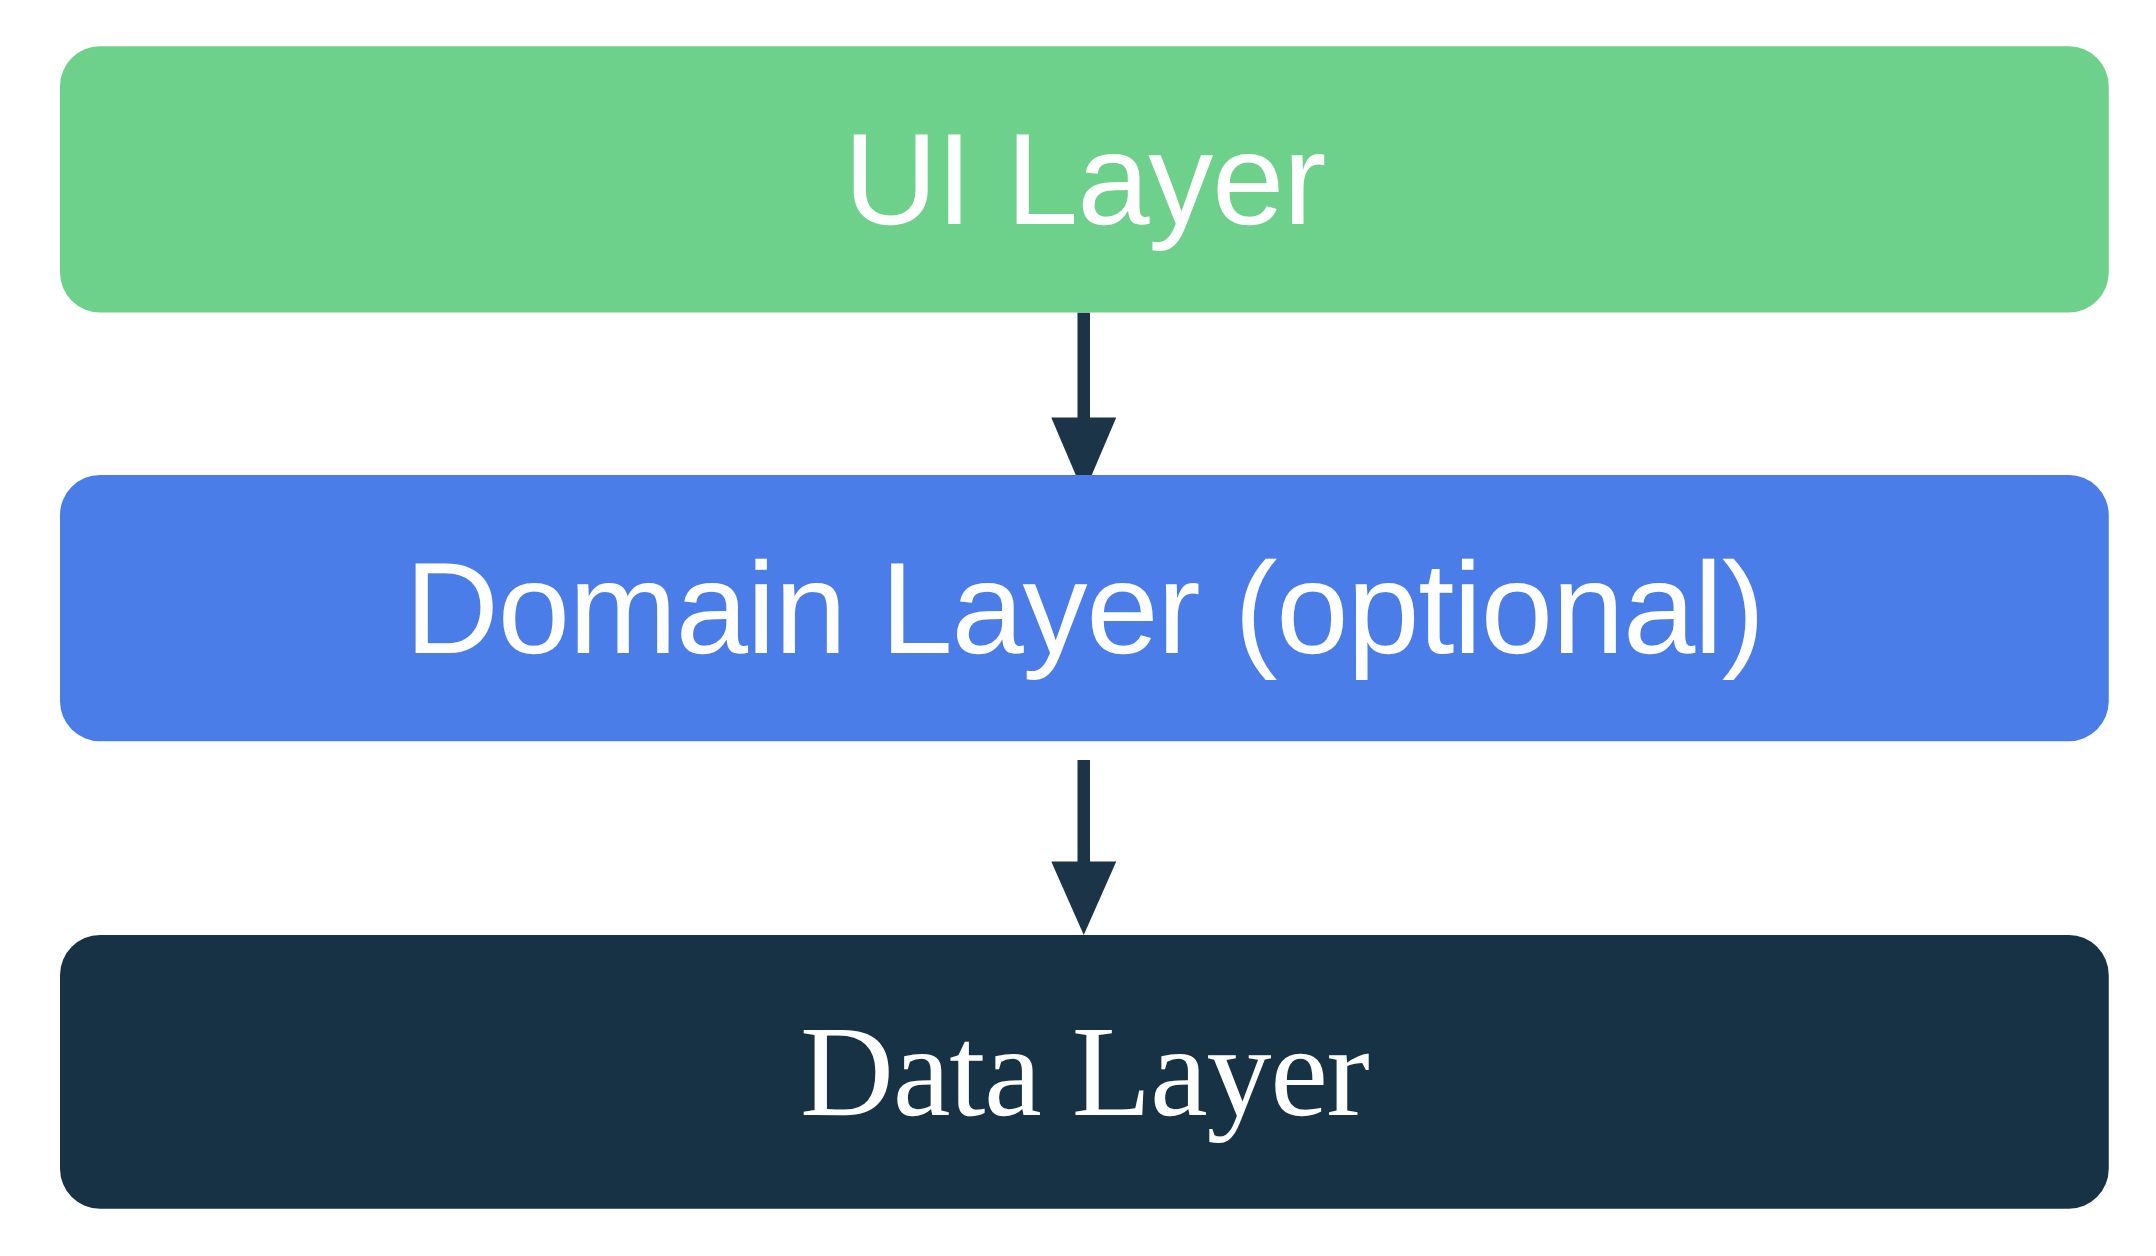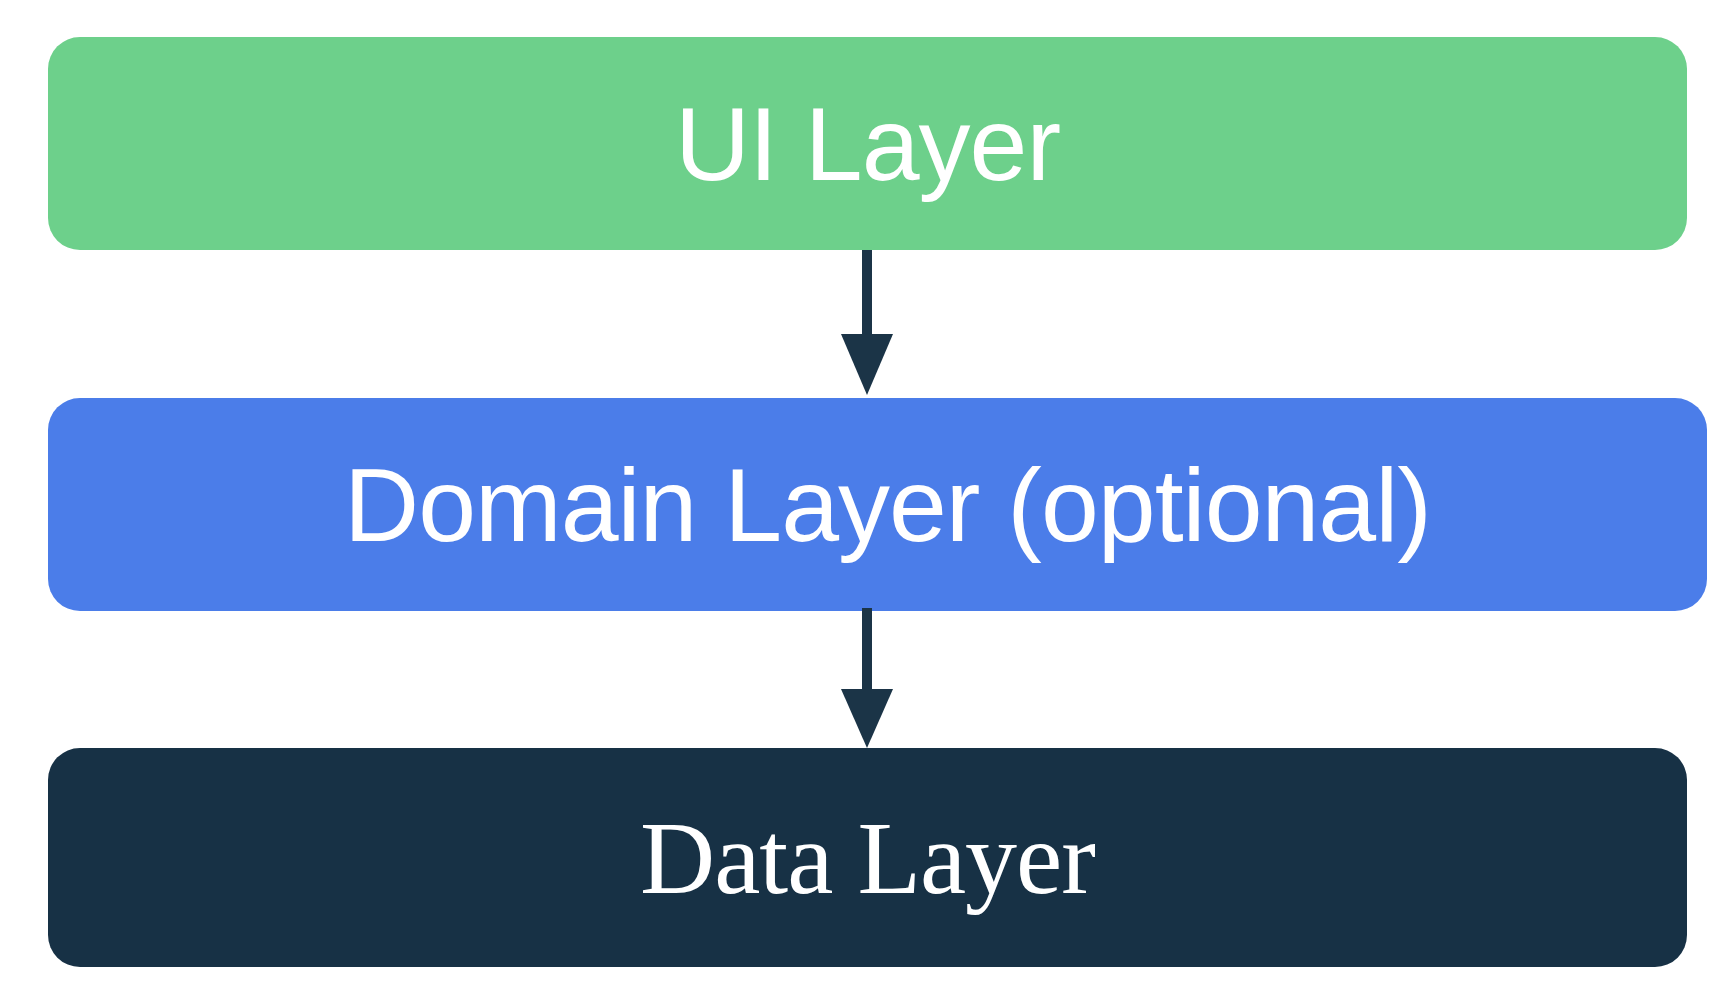--- a/index.html
+++ b/index.html
@@ -28,21 +28,21 @@
     justify-content: center;
   }
   .layer-label {
     font-size: 104px;
     font-weight: 400;
     letter-spacing: -1px;
     line-height: 1;
     white-space: nowrap;
   }
   #box-ui     { top: 37px; text-align: center; }
-  #box-domain { top: 398px; padding-left: 20px; }
+  #box-domain { top: 380px; }
   #box-data   { top: 748px; height: 219px; }
   .flow-arrow {
     position: absolute;
     left: 841px;   
     width: 52px;
     display: block;
   }
   #arrow-ui-domain   { top: 250px; height: 145px; }
   #arrow-domain-data { top: 608px; height: 140px; }
 </style>

